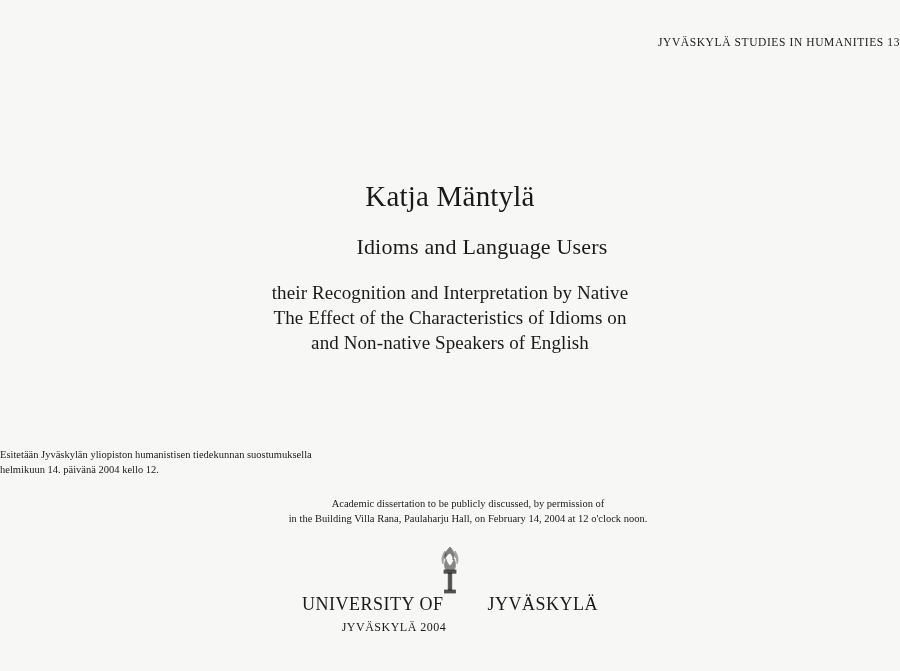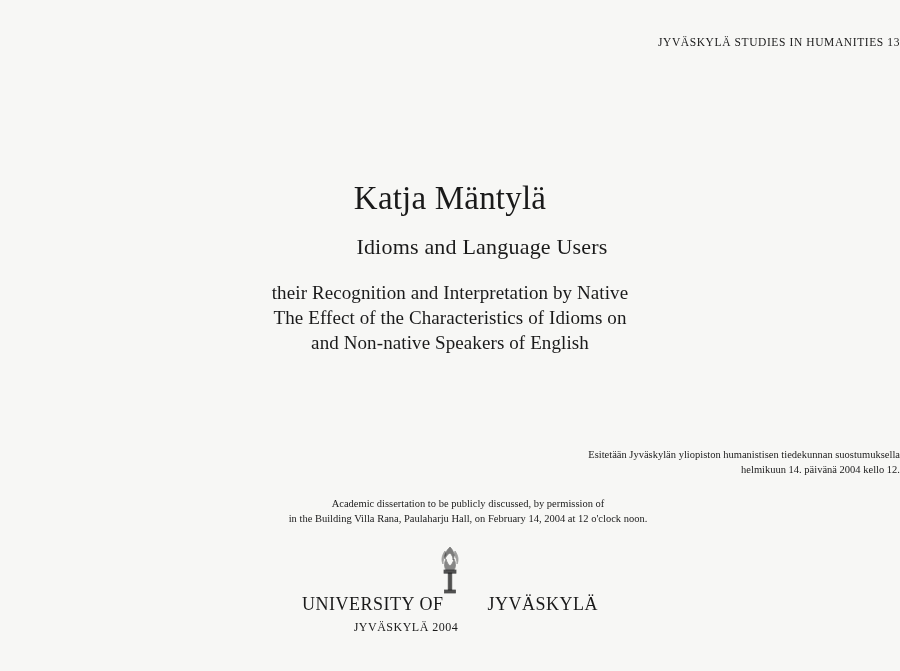--- a/index.html
+++ b/index.html
@@ -31,21 +31,21 @@
     font-variant: small-caps;
     text-transform: uppercase;
     color: #1a1a1a;
   }
   .author {
     position: absolute;
     top: 180px;
     left: 0;
     width: 900px;
     text-align: center;
-    font-size: 33px;
+    font-size: 29px;
     letter-spacing: 0.2px;
   }
   .main-title {
     position: absolute;
     top: 234px;
     left: 0;
     width: 900px;
     text-align: center;
     font-size: 22px;
     letter-spacing: 0.2px;
@@ -62,21 +62,21 @@
     letter-spacing: 0.1px;
   }
   .subtitle div {
     white-space: pre;
   }
   .notice-fi {
     position: absolute;
     top: 447px;
     left: 0;
     width: 900px;
-    text-align: right;
+    text-align: left;
     font-size: 10.5px;
     line-height: 15px;
   }
   .notice-en {
     position: absolute;
     top: 496px;
     left: 0;
     width: 900px;
     text-align: center;
     font-size: 10.5px;
@@ -114,21 +114,20 @@
   .place-year {
     position: absolute;
     top: 620px;
     left: 0;
     width: 788px;
     text-align: center;
     font-size: 12px;
     letter-spacing: 0.5px;
     font-variant: small-caps;
     text-transform: uppercase;
-    margin-left: 12px;
   }
 </style>
 </head>
 <body>
 
 <div class="page">
 
   <div class="series-line">Jyväskylä Studies in Humanities 13</div>
 
   <div class="author">Katja Mäntylä</div>

